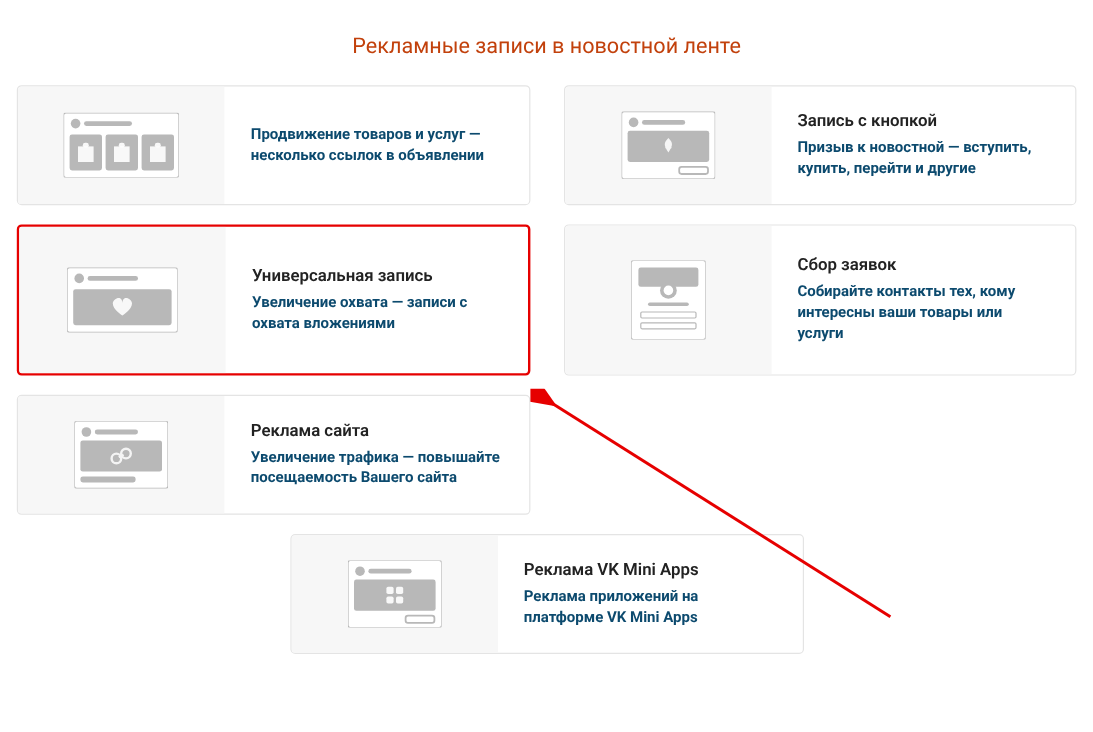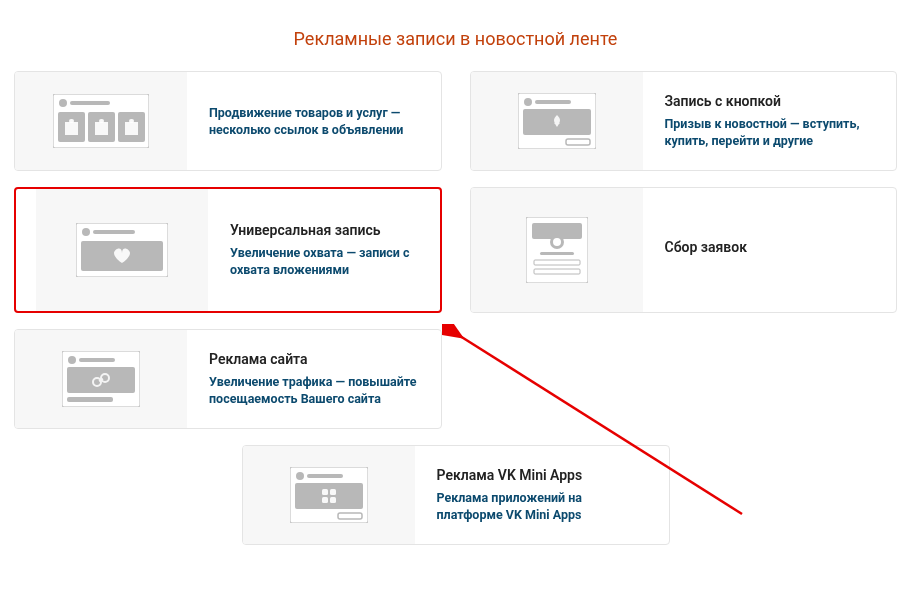--- a/index.html
+++ b/index.html
@@ -30,21 +30,20 @@
       border: 1px solid #e4e4e4;
       border-radius: 4px;
       min-height: 100px;
       overflow: hidden;
       cursor: pointer;
       background: #fff;
     }
     .card.highlight {
       border: 2px solid #e60000;
       min-height: 126px;
-      padding-left: 20px;
     }
     .icon-col {
       width: 172px;
       background: #f7f7f7;
       display: flex;
       align-items: center;
       justify-content: center;
       flex-shrink: 0;
     }
     .text-col {
@@ -159,20 +158,21 @@
         <rect x="6" y="6" width="50" height="16" rx="2" class="gfill"></rect>
         <circle cx="31" cy="25" r="7" class="gfill"></circle>
         <circle cx="31" cy="25" r="4" fill="#fff"></circle>
         <rect x="14" y="35" width="34" height="3" rx="1.5" class="gfill"></rect>
         <rect x="8" y="43" width="46" height="5" rx="1" fill="#fff" stroke="#b8b8b8" stroke-width="1"></rect>
         <rect x="8" y="52" width="46" height="5" rx="1" fill="#fff" stroke="#b8b8b8" stroke-width="1"></rect>
       </svg>
     </div>
     <div class="text-col">
       <div class="card-title">Сбор заявок</div>
+      <div class="card-desc">Собирайте контакты тех, кому интересны ваши товары или услуги</div>
     </div>
   </div>
 
 
   <div class="card">
     <div class="icon-col">
       <svg width="78" height="56" viewBox="0 0 78 56">
         <rect x="0" y="0" width="78" height="56" rx="2" fill="#fff" stroke="#b8b8b8" stroke-width="1"></rect>
         <circle cx="10" cy="9" r="4" class="gfill"></circle>
         <rect x="17" y="7" width="36" height="4" rx="2" class="gfill"></rect>

